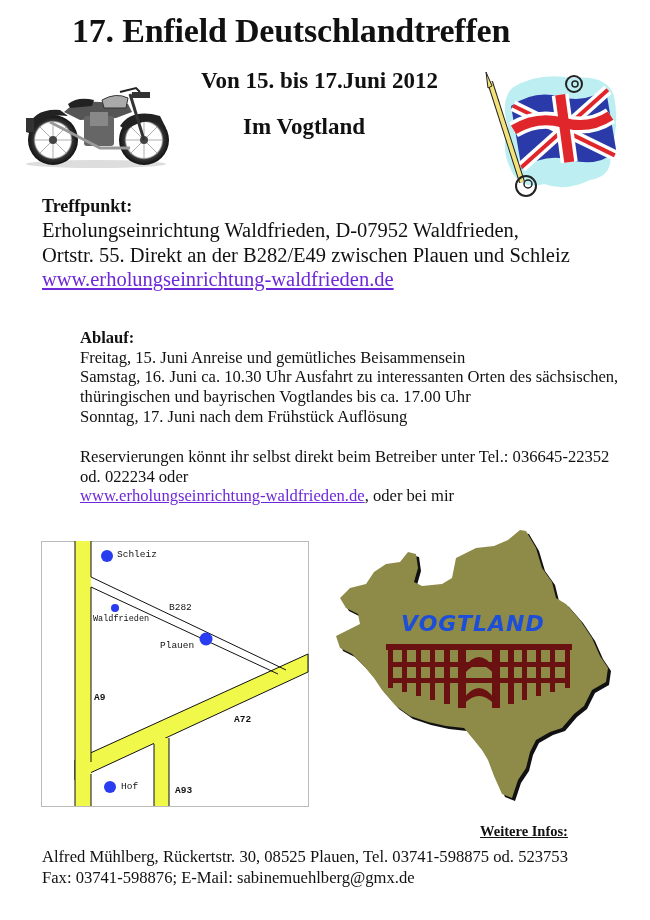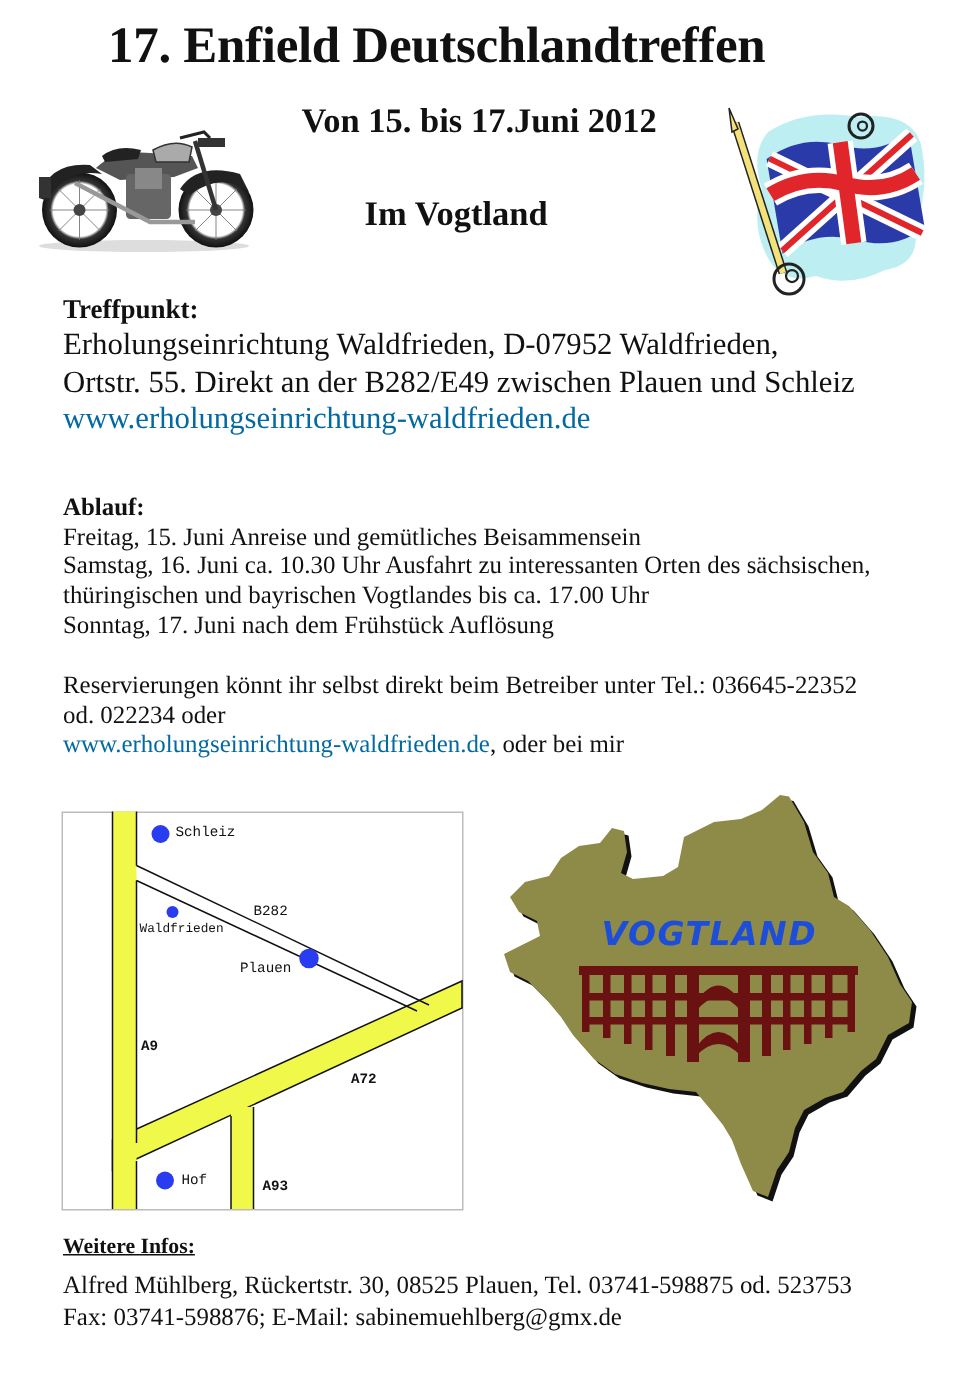--- a/index.html
+++ b/index.html
@@ -1,28 +1,28 @@
 <!DOCTYPE html>
 <html><head>
 <meta charset="utf-8">
 <style>
   html, body { margin: 0; padding: 0; background: #ffffff; }
   body { width: 650px; height: 920px; position: relative; overflow: hidden;
          font-family: "Liberation Serif", "DejaVu Serif", serif; color: #111; }
   .abs { position: absolute; white-space: nowrap; }
   .title { left: 72px; top: 12px; font-size: 34px; font-weight: bold; letter-spacing: -0.2px; }
   .sub1 { left: 201px; top: 68px; font-size: 23px; font-weight: bold; }
-  .sub2 { left: 243px; top: 114px; font-size: 23px; font-weight: bold; margin-top: 16px; }
+  .sub2 { left: 243px; top: 114px; font-size: 23px; font-weight: bold; }
   .h-bold { font-weight: bold; }
   .big { font-size: 20.5px; line-height: 24.5px; }
-  .small { font-size: 16.6px; line-height: 19.7px; }
-  .link { color: #0369a1; }
+  .small { font-size: 16.6px; line-height: 19.7px; margin-left: 38px; }
+  .link { color: #6d28d9; text-decoration: underline; }
   .block { position: absolute; left: 42px; }
   .line { display: block; white-space: nowrap; }
-  .underline { text-decoration: underline; }
+  .underline { text-decoration: underline; text-align: right; }
   svg { position: absolute; display: block; }
   .maplabel { font-family: Liberation Mono, monospace; }
 </style>
 </head>
 <body>
 
 <div class="abs title">17. Enfield Deutschlandtreffen</div>
 <div class="abs sub1">Von 15. bis 17.Juni 2012</div>
 <div class="abs sub2">Im Vogtland</div>
 

